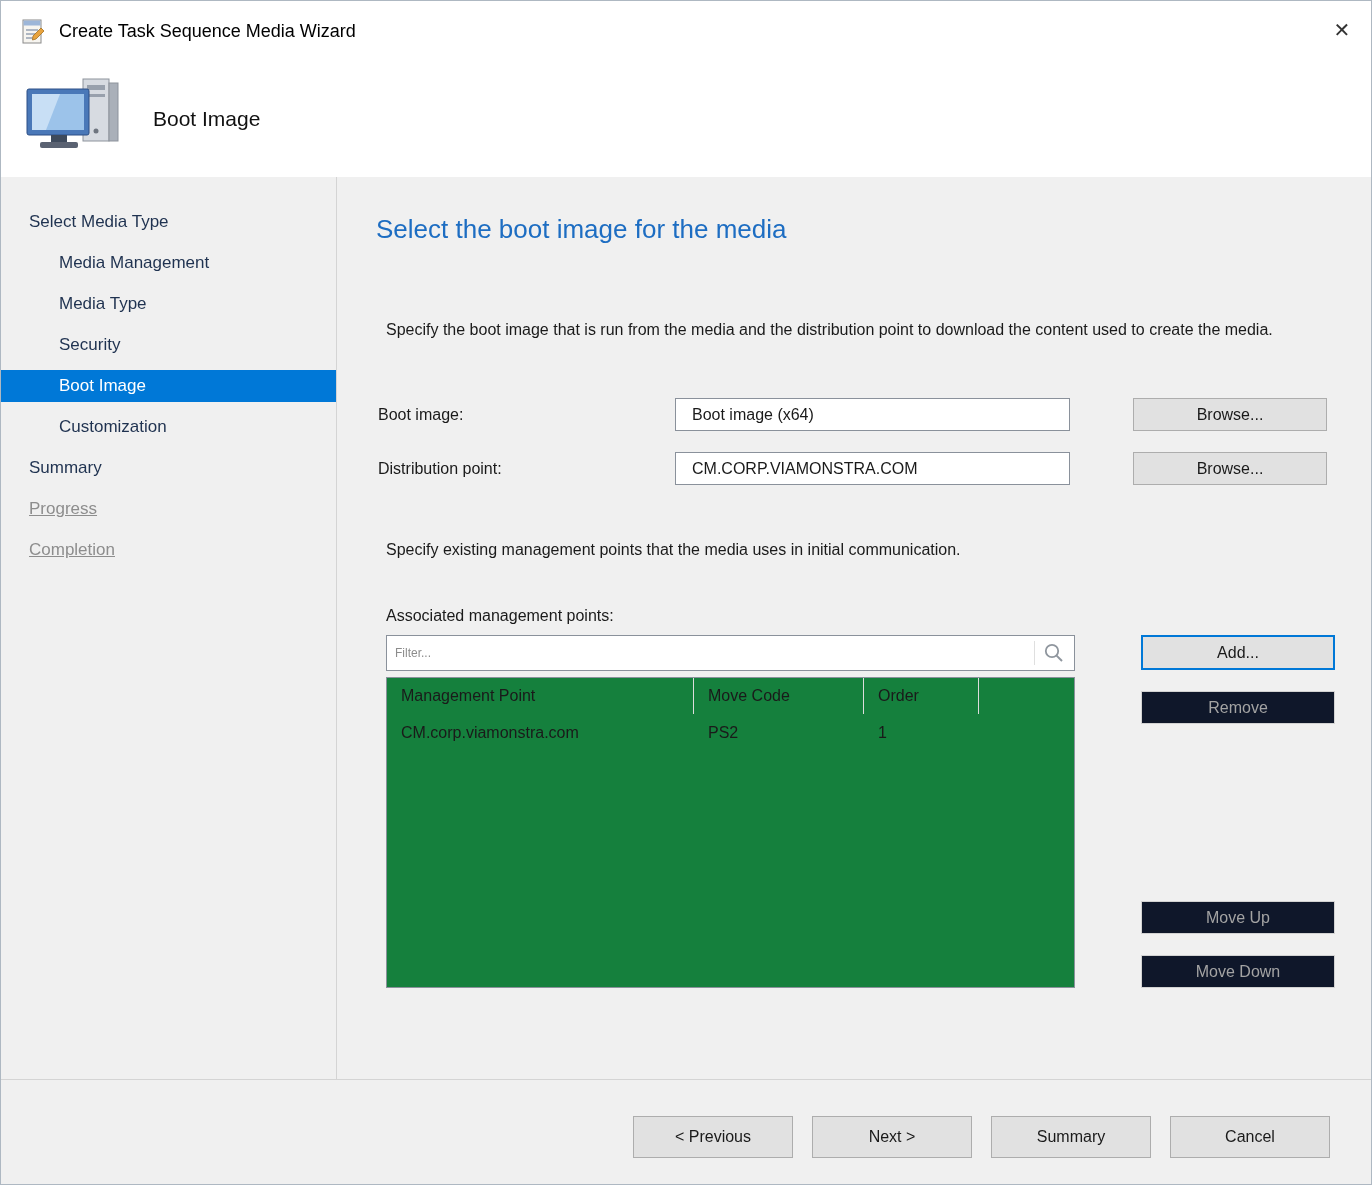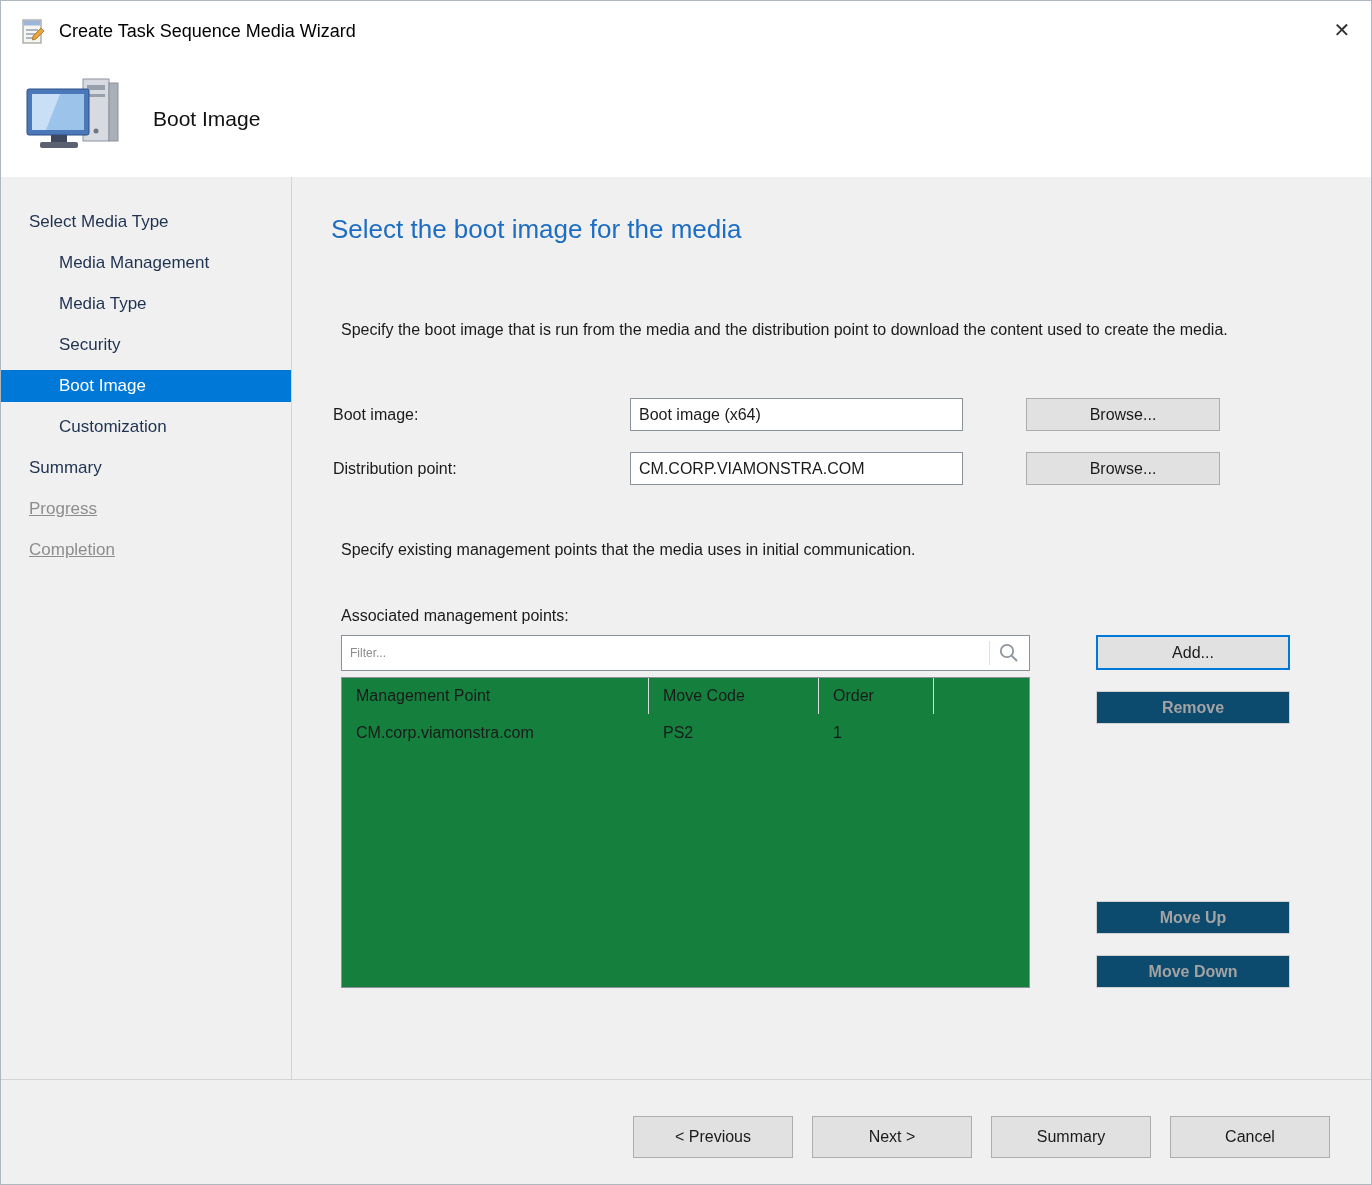--- a/index.html
+++ b/index.html
@@ -53,21 +53,21 @@
   }
   .header-icon { margin-left: 20px; width: 104px; height: 92px; display: inline-flex; }
   .header-title {
     margin-left: 28px;
     font-size: 21px;
     color: #111111;
   }
   
   .body-row { flex: 1 1 auto; display: flex; min-height: 0; }
   .sidebar {
-    width: 291px;
+    width: 336px;
     flex: 0 0 auto;
     background: #f0f0f0;
     border-right: 1px solid #d4d4d4;
     padding-top: 24px;
   }
   .side-item {
     height: 41px;
     display: flex;
     align-items: center;
     font-size: 17px;
@@ -107,26 +107,26 @@
   }
   .form-row {
     margin: 0 0 0 2px;
     display: flex;
     align-items: center;
   }
   .form-row.first { margin-top: 56px; }
   .form-row.second { margin-top: 21px; }
   .flabel { width: 297px; font-size: 16px; }
   .tbox {
-    width: 333px; height: 33px;
+    width: 395px; height: 33px;
     border: 1px solid #8a919b;
     background: #ffffff;
     font-size: 16px;
     font-family: "Liberation Sans", sans-serif;
-    padding: 0 8px;
+    padding: 0 16px;
     color: #1a1a1a;
   }
   .btn {
     width: 194px; height: 33px;
     background: #e1e1e1;
     border: 1px solid #adadad;
     font-size: 16px;
     font-family: "Liberation Sans", sans-serif;
     color: #1a1a1a;
     cursor: pointer;
@@ -193,25 +193,24 @@
   .td.c1 { width: 307px; }
   .td.c2 { width: 170px; }
   .td.c3 { width: 115px; }
   .add-btn {
     border: 2px solid #0078d7;
     height: 35px;
   }
   .rightcol .btn + .btn { margin-top: 21px; }
   .rc-spacer { flex: 1 1 auto; }
   .btn:disabled, .btn.disabled {
-    background: #0c4a6e;
+    background: #0f172a;
     border: 1px solid #d2d2d2;
     color: #a3a3a3;
     cursor: default;
-    font-weight: bold;
   }
   .move-down { margin-top: 21px; }
   
   .footer {
     flex: 0 0 105px;
     border-top: 1px solid #d4d4d4;
     background: #f0f0f0;
     display: flex;
     justify-content: flex-end;
     align-items: flex-start;

